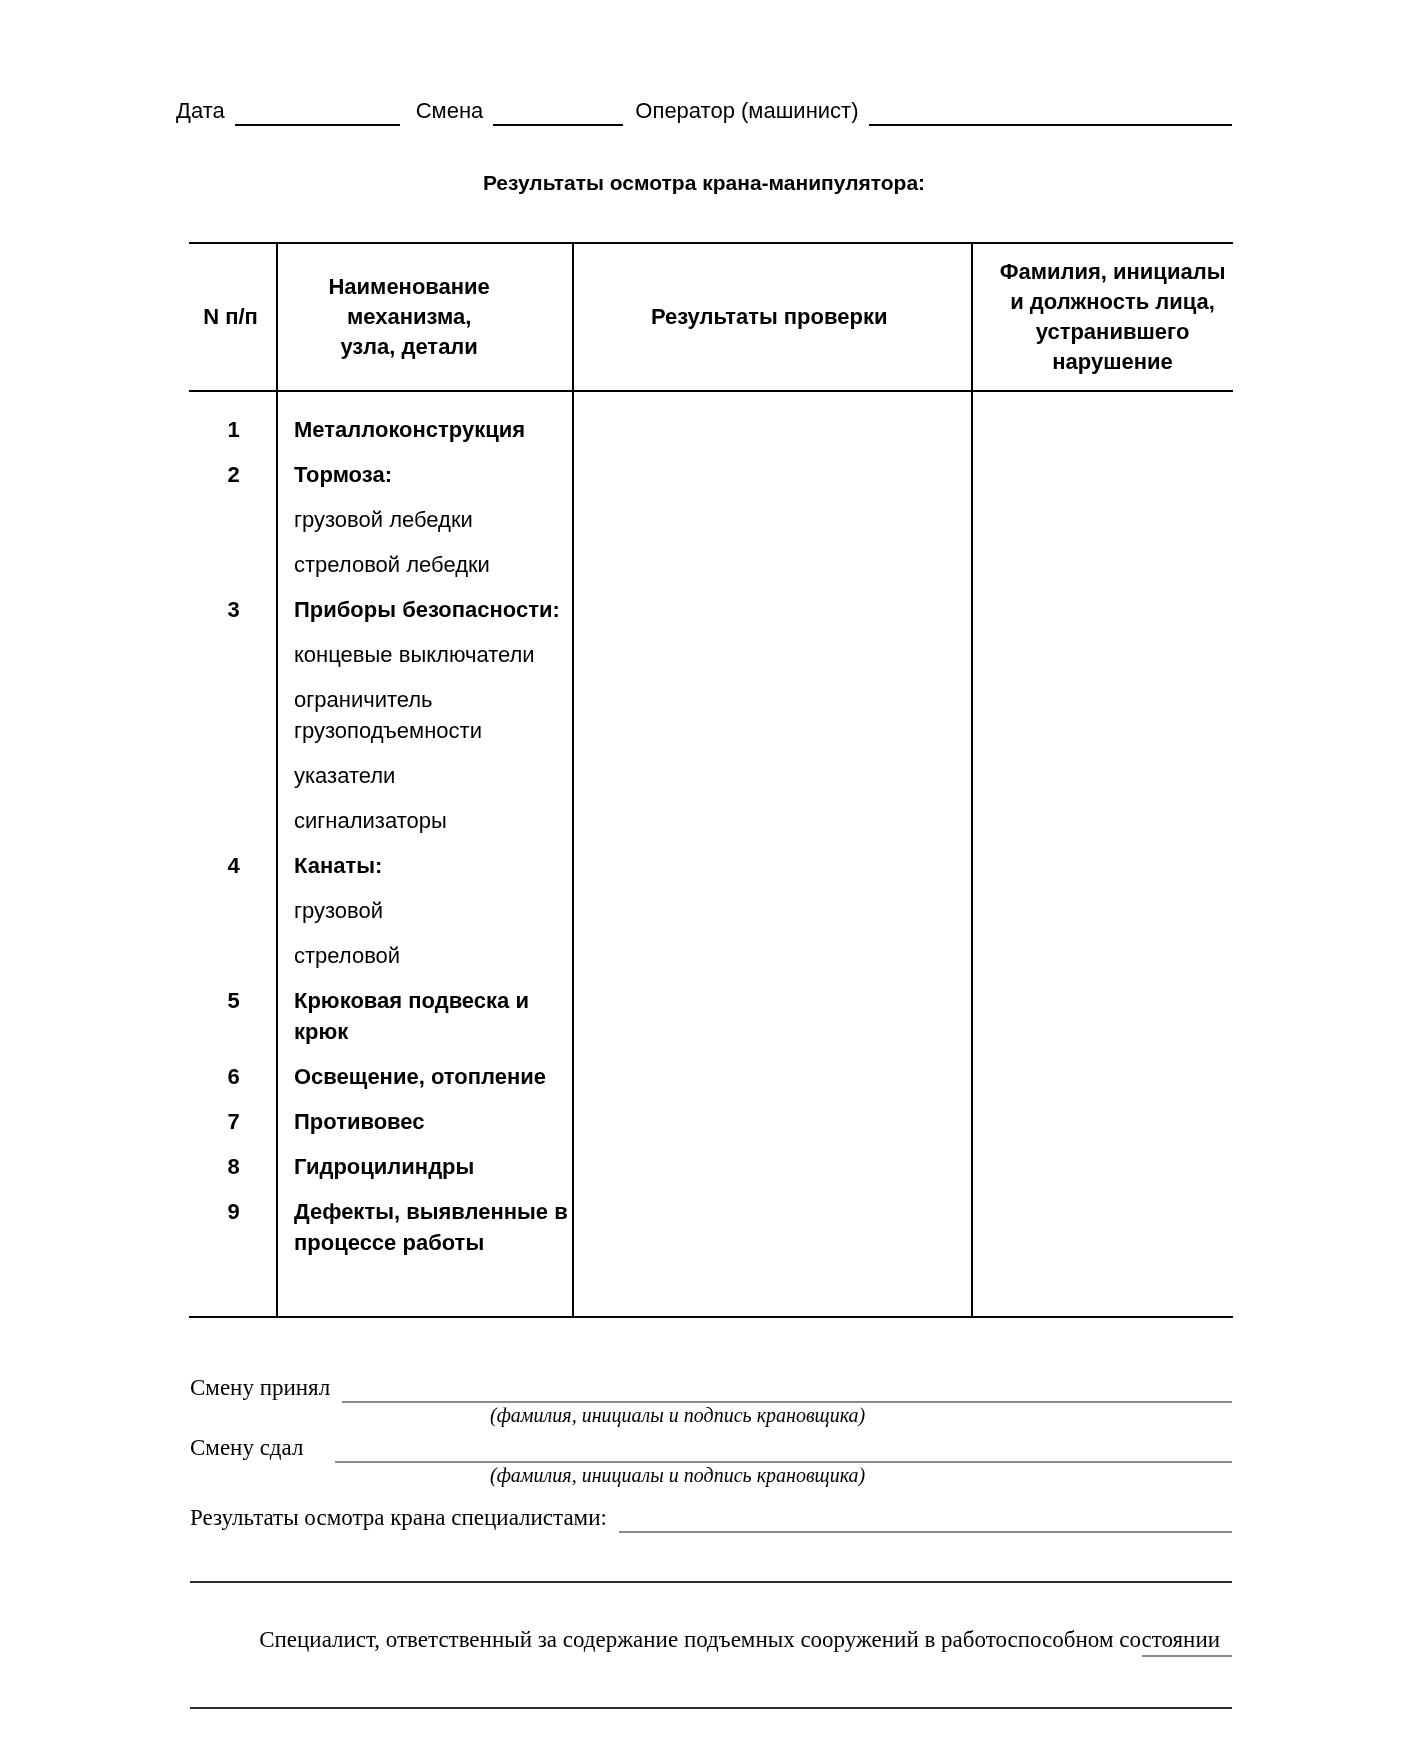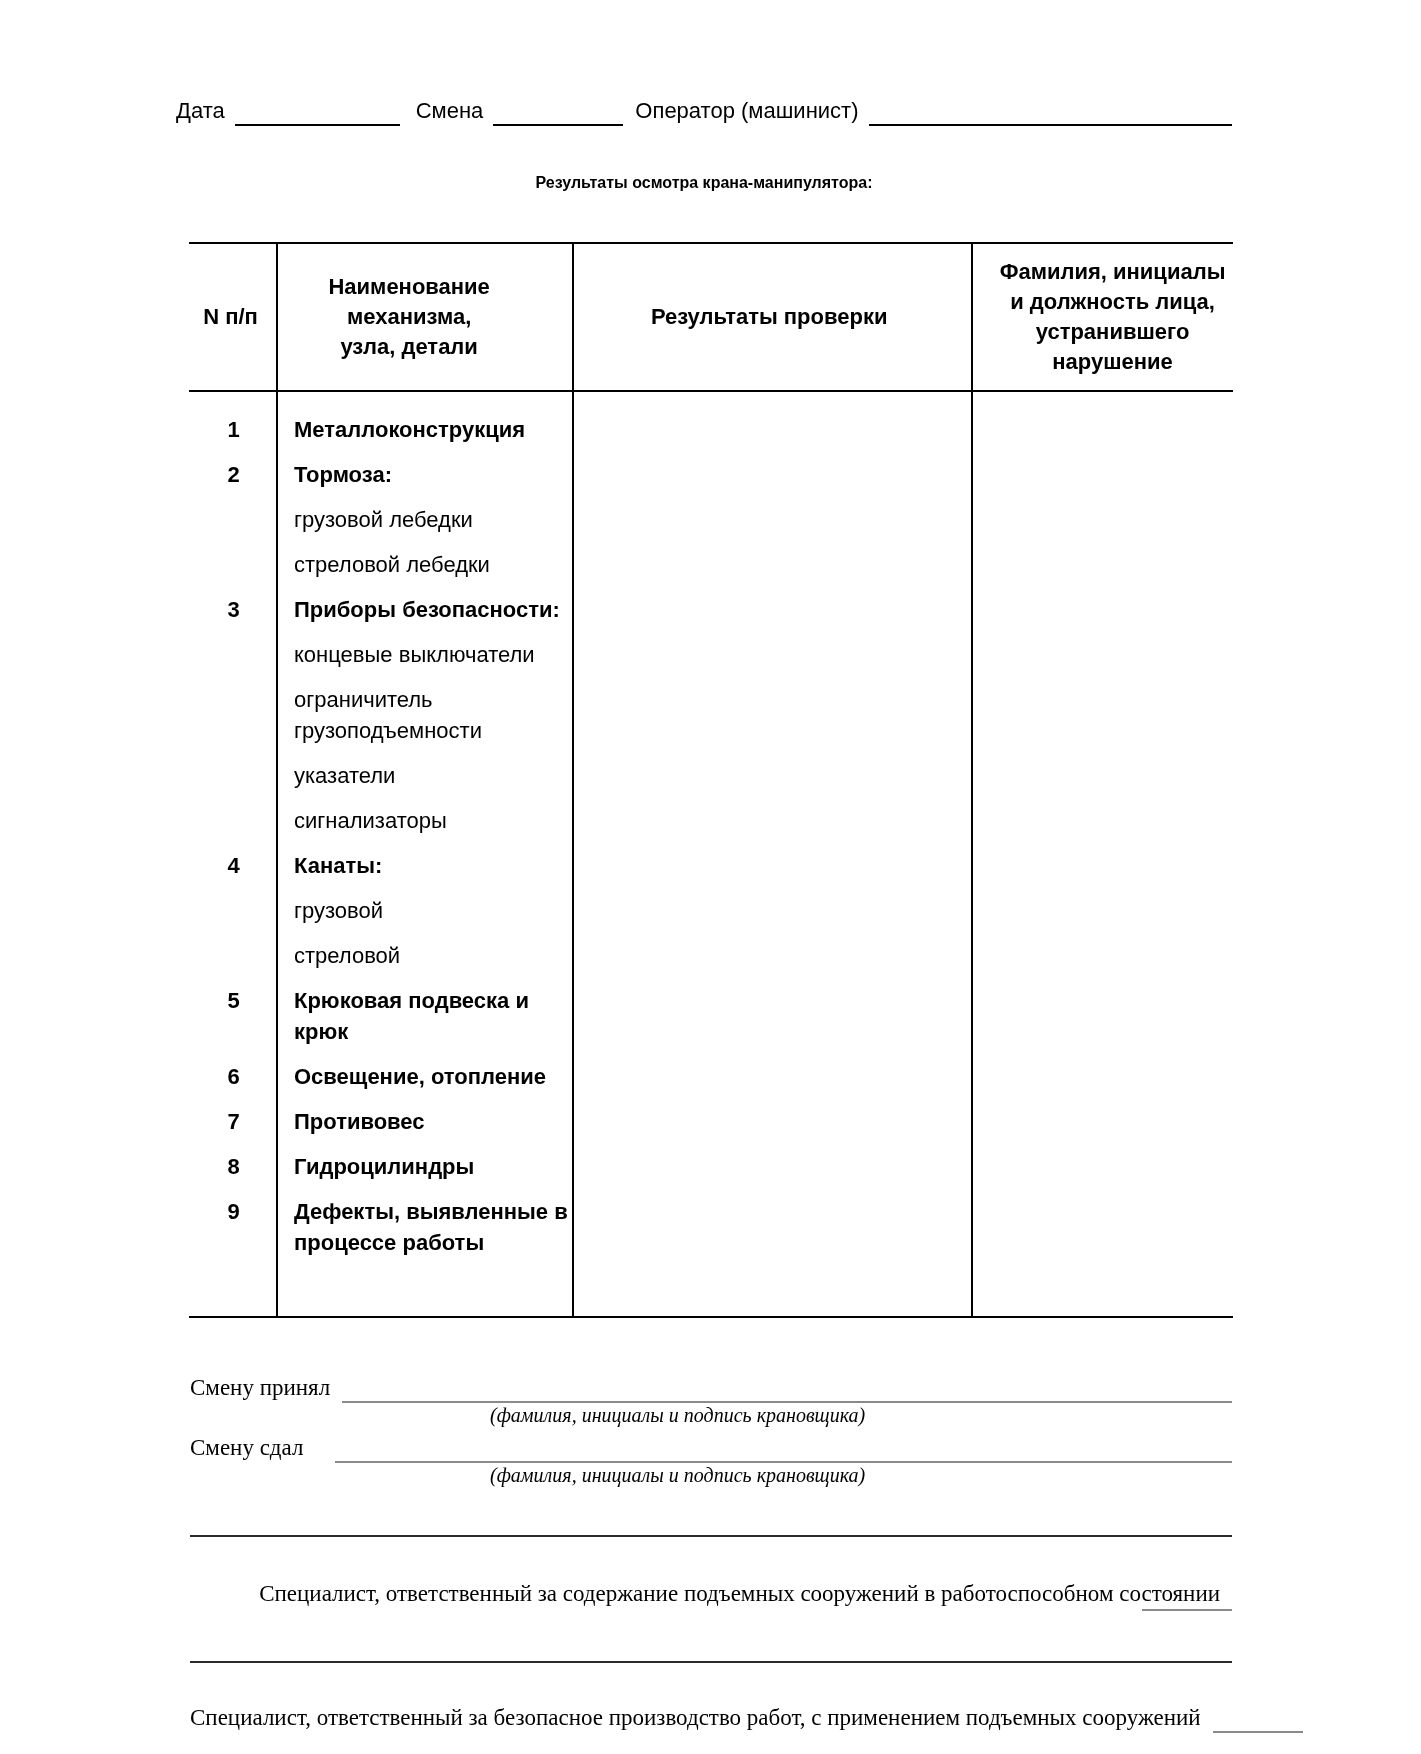--- a/index.html
+++ b/index.html
@@ -33,21 +33,21 @@
   }
   .blank.date  { width: 165px; margin-right: 16px; }
   .blank.shift { width: 130px; margin-right: 12px; }
   .blank.oper  { flex: 1; }
   .topline .lbl { margin-right: 10px; text-align: right; }
 
   
   .title {
     text-align: center;
     font-weight: bold;
-    font-size: 16px;
+    font-size: 21px;
     line-height: 30px;
     margin-top: 42px;
   }
 
   
   .itable {
     position: relative;
     width: 1044px;
     margin-left: 13px;
     margin-top: 44px;
@@ -258,20 +258,24 @@
       <span class="fline"></span>
     </div>
     <div class="fcaption">(фамилия, инициалы и подпись крановщика)</div>
 
     <div class="frow gap6">
       <span class="flabel">Смену сдал</span>
       <span class="fline"></span>
     </div>
     <div class="fcaption">(фамилия, инициалы и подпись крановщика)</div>
 
+    <div class="frow gap16">
+      <span class="flabel">Результаты осмотра крана специалистами:</span>
+      <span class="fline"></span>
+    </div>
 
     <div class="fullline"></div>
 
     <div class="frow gap42">
       <span class="flabel">Специалист, ответственный за содержание подъемных сооружений в работоспособном состоянии</span>
       <span class="fline"></span>
     </div>
 
     <div class="fullline h50"></div>
 

